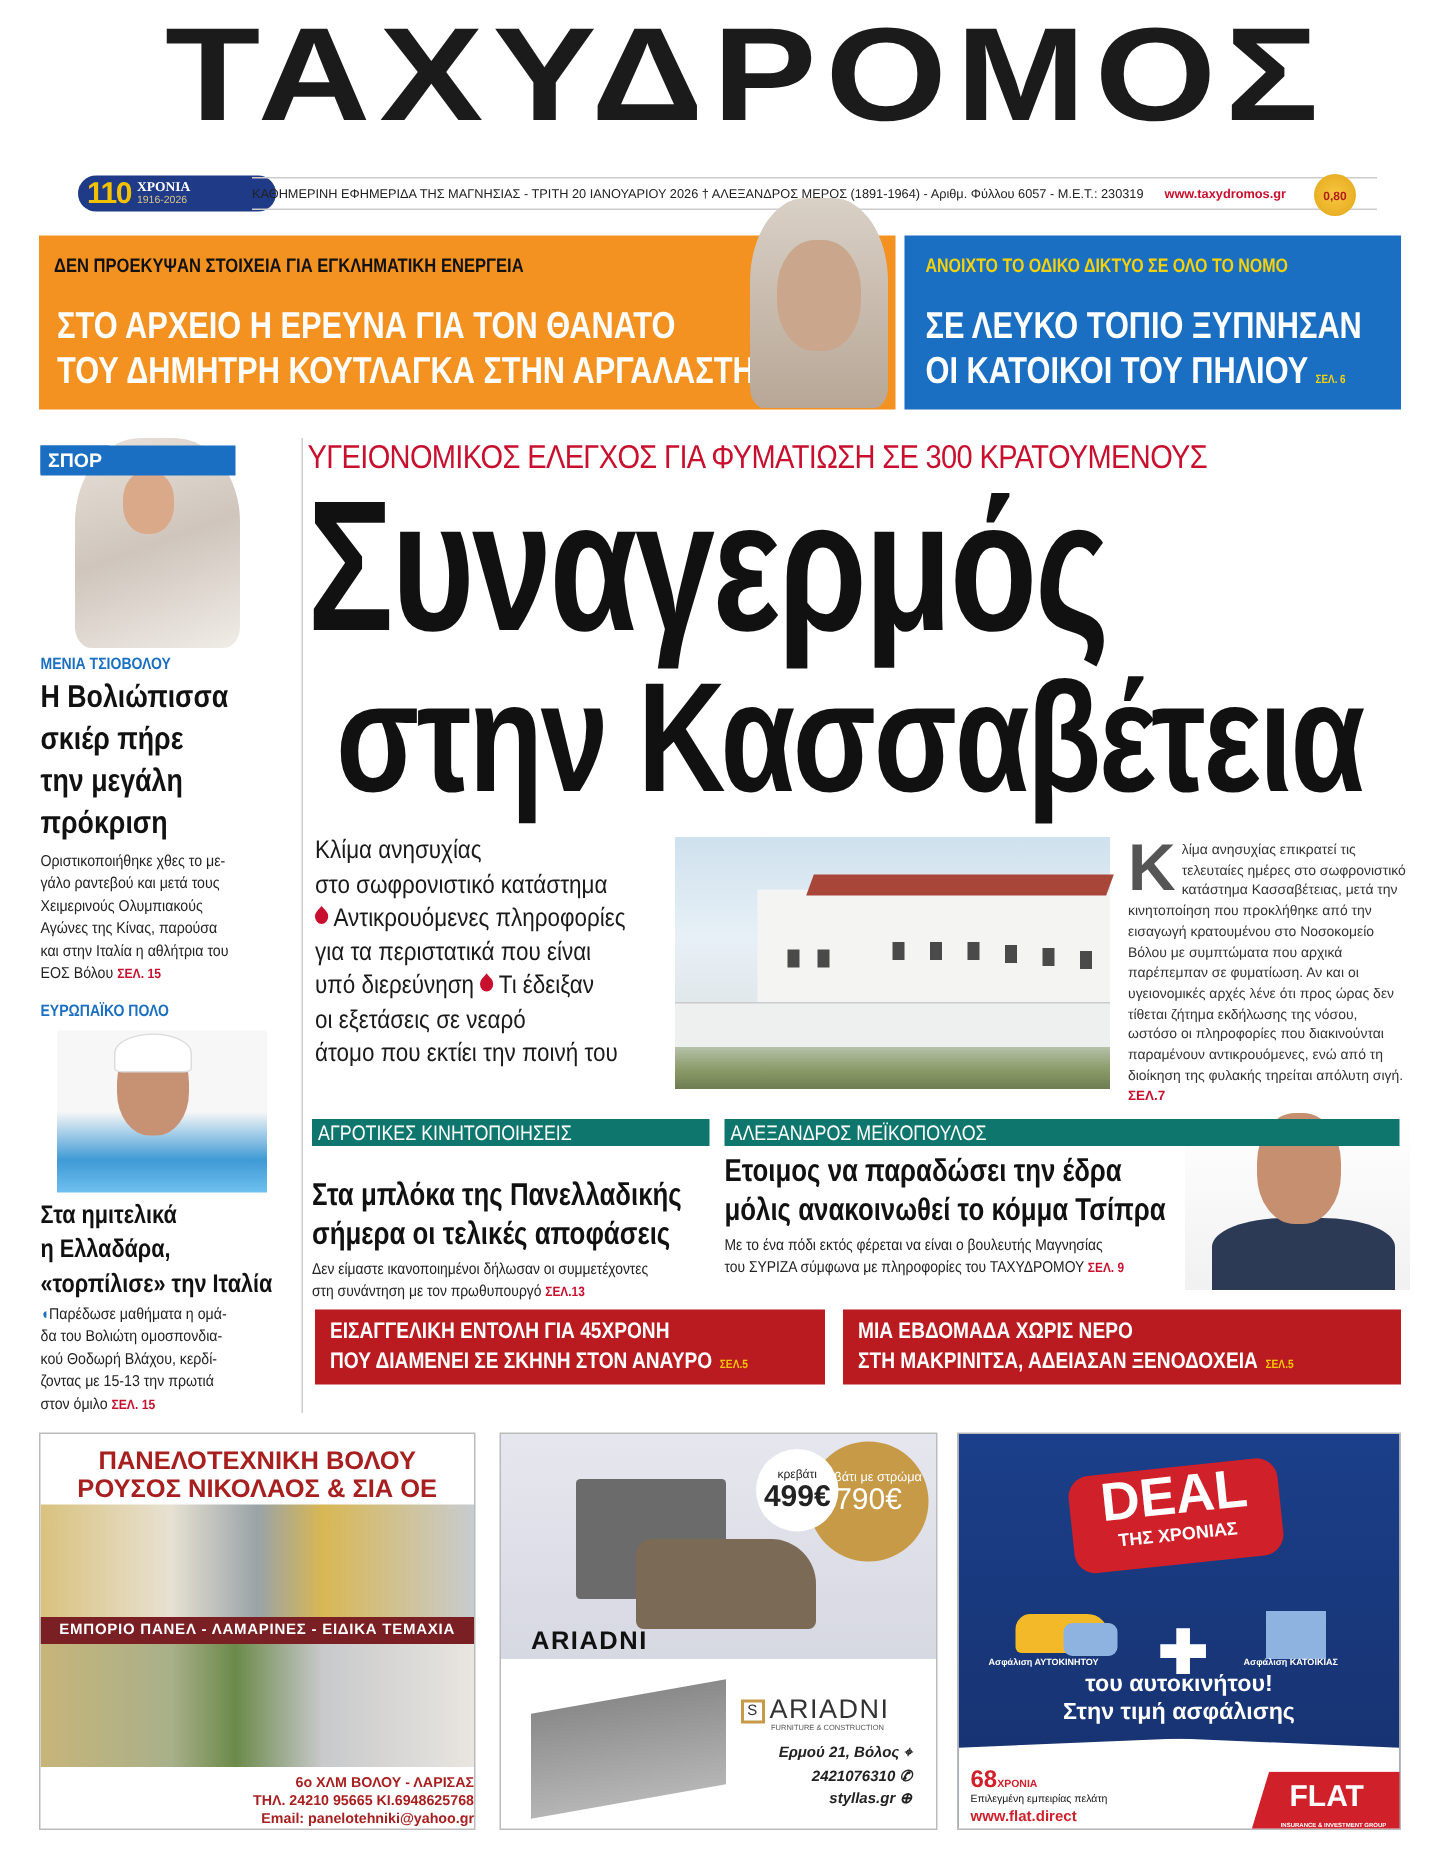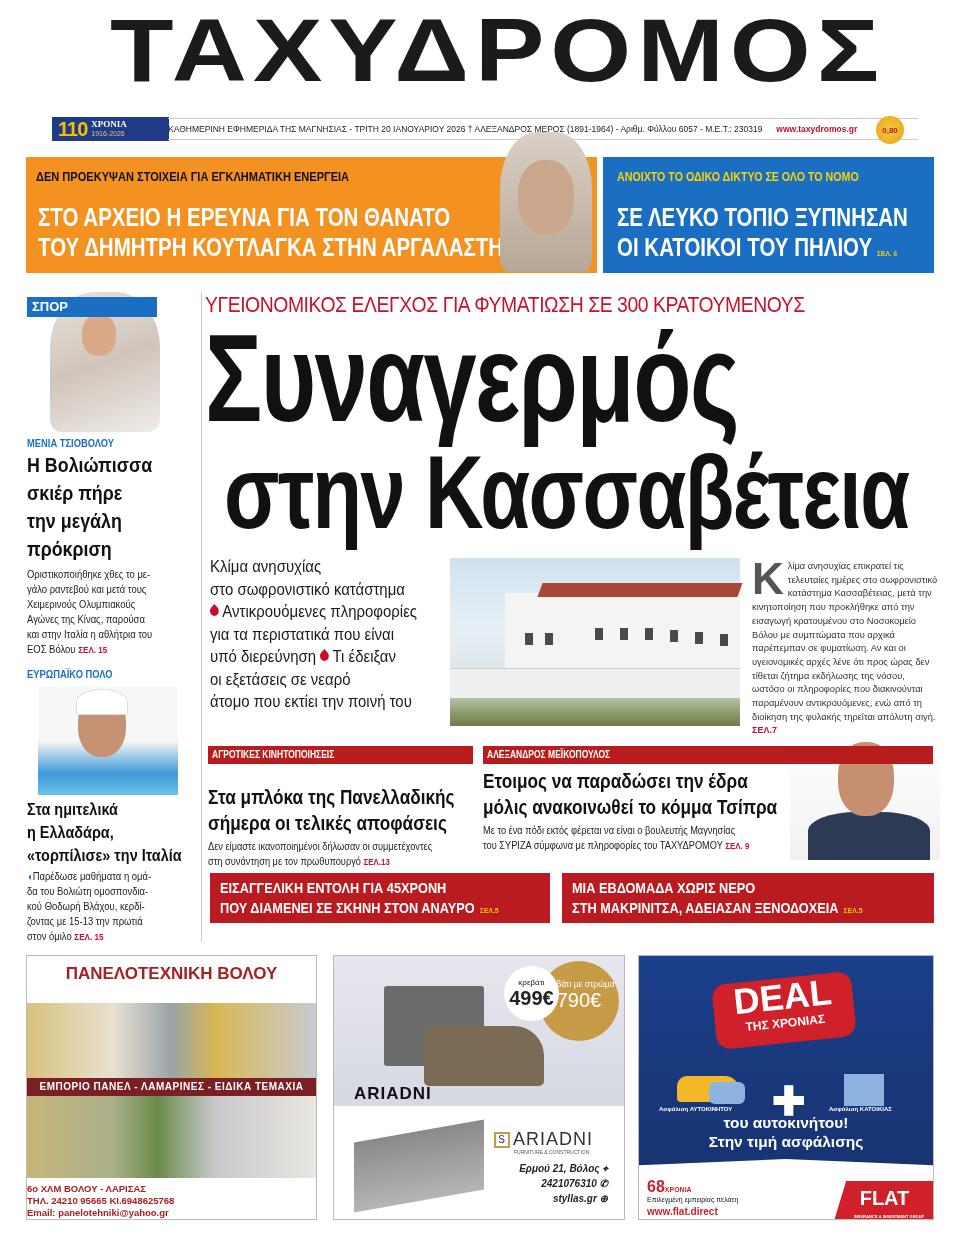--- a/index.html
+++ b/index.html
@@ -1,20 +1,20 @@
 <!DOCTYPE html>
 <html><head>
 <meta charset="utf-8">
 <style>
 *{box-sizing:border-box;margin:0;padding:0}
 body{width:960px;height:1247px;background:#fff;font-family:"Liberation Sans",sans-serif;position:relative;overflow:hidden;color:#111}
 .abs{position:absolute}
 
 #masthead{left:110px;top:12px;width:740px;height:90px;font-weight:900;font-size:104px;line-height:90px;letter-spacing:6px;text-align:center;color:#1b1b1b;transform:scaleY(0.85);transform-origin:top}
-#badge110{left:52px;top:117px;width:117px;height:24px;border-radius:0;background:#1f3a86;display:flex;align-items:center;padding-left:6px}
+#badge110{left:52px;top:117px;width:132px;height:24px;border-radius:12px;background:#1f3a86;display:flex;align-items:center;padding-left:6px}
 #badge110 .num{color:#f2c200;font-weight:900;font-size:20px;letter-spacing:-1px}
 #badge110 .txt{margin-left:4px;line-height:9px}
 #badge110 .t1{color:#fff;font-size:9px;font-weight:700;font-family:"Liberation Serif",serif}
 #badge110 .t2{color:#d6c48a;font-size:7px}
 #dateline{left:168px;top:118px;width:750px;height:22px;border-top:1px solid #ccc;border-bottom:1px solid #ccc;display:flex;align-items:center;font-size:8.5px;color:#222;white-space:nowrap}
 #dateline .site{color:#c8102e;font-weight:700;margin-left:14px}
 #price{left:876px;top:116px;width:28px;height:28px;border-radius:50%;background:radial-gradient(#f7c840,#e3a51a);color:#b01c1c;font-size:8px;font-weight:700;display:flex;align-items:center;justify-content:center}
 
 #orangeBox{left:26px;top:157px;width:571px;height:116px;background:#f39220}
 #orangeBox .kicker{position:absolute;left:10px;top:12px;font-weight:900;font-size:13px;color:#111;transform:scaleX(0.85);transform-origin:left}
@@ -46,39 +46,39 @@
 #deck{left:210px;top:556px;font-size:17px;line-height:22.5px;color:#1a1a1a;white-space:nowrap;transform:scaleX(0.88);transform-origin:left;text-align:right}
 .bullet{display:inline-block;width:10px;height:10px;background:#c8102e;border-radius:50% 0 50% 50%;transform:rotate(-45deg);margin-right:4px;vertical-align:1px}
 #prisonPhoto{left:450px;top:558px;width:290px;height:168px;background:linear-gradient(#cfe1ee 0,#e7f0f6 40%,#dfe5e8 75%,#8c9c6a 92%,#6e7d50)}
 #prisonPhoto .bldg{position:absolute;left:55px;top:35px;width:235px;height:90px;background:#f4f4f2}
 #prisonPhoto .roof{position:absolute;left:90px;top:25px;width:200px;height:14px;background:#a9463a;transform:skewX(-20deg)}
 #prisonPhoto .wall{position:absolute;left:0;top:110px;width:290px;height:30px;background:#eef0f0;border-top:1px solid #ccc}
 #prisonPhoto .win{position:absolute;width:8px;height:12px;background:#4a4a4a}
 #bodyText{left:752px;top:560px;width:188px;font-size:9.3px;line-height:13.7px;color:#333}
 #bodyText .drop{float:left;font-size:44px;line-height:38px;font-weight:900;color:#555;margin-right:4px}
 
-.orangeTag{background:#b91c1c;height:18px;color:#fff;font-weight:700;font-size:10px;line-height:18px;padding-left:4px;white-space:nowrap;overflow:hidden}
+.orangeTag{background:#0f766e;height:18px;color:#fff;font-weight:400;font-size:14px;line-height:18px;padding-left:4px;white-space:nowrap;overflow:hidden}
 .orangeTag span{display:inline-block;transform:scaleX(0.85);transform-origin:left}
 .mhead{font-weight:900;font-size:21px;line-height:26px;color:#111;white-space:nowrap;transform:scaleX(0.82);transform-origin:left}
 .mbody{font-size:10.5px;line-height:15px;color:#222;white-space:nowrap;transform:scaleX(0.88);transform-origin:left}
 #manPhoto{left:790px;top:742px;width:150px;height:118px;background:linear-gradient(#fff,#f1f1f1)}
 #manPhoto .face{position:absolute;left:48px;top:0;width:56px;height:74px;border-radius:45%;background:#c68f70}
 #manPhoto .suit{position:absolute;left:18px;top:70px;width:122px;height:48px;border-radius:40% 40% 0 0;background:#2d3a56}
 
 .redBox{background:#ba1b20;height:50px;color:#fff;font-weight:900;font-size:15px;line-height:20px;padding:5px 0 0 10px;white-space:nowrap}
 .redBox div{transform:scaleX(0.85);transform-origin:left}
 .redBox .sel{color:#f5c800}
 
 .ad{border:1px solid #bbb;overflow:hidden}
 #ad1{left:26px;top:955px;width:291px;height:265px;background:#fff}
 #ad1 .t{position:absolute;width:100%;text-align:center;color:#a81f1f;font-weight:900;font-size:17px;line-height:20px}
 #ad1 .img1{position:absolute;left:0;top:47px;width:100%;height:75px;background:linear-gradient(90deg,#d9c27e 0,#e7e1d2 30%,#9aa3a8 50%,#d8b754 65%,#c8ccd0)}
 #ad1 .bar{position:absolute;left:0;top:122px;width:100%;height:18px;background:#7a1f24;color:#fff;font-size:10px;font-weight:700;text-align:center;line-height:18px;letter-spacing:0.5px}
 #ad1 .img2{position:absolute;left:0;top:140px;width:100%;height:82px;background:linear-gradient(90deg,#c7b57a 0,#a9b08a 30%,#6b8a4a 45%,#c8c9cb 65%,#e9e6e0)}
-#ad1 .f{position:absolute;width:100%;text-align:left;color:#a81f1f;font-weight:700;font-size:9.5px;line-height:13px}
+#ad1 .f{position:absolute;width:100%;text-align:right;color:#a81f1f;font-weight:700;font-size:9.5px;line-height:13px}
 #ad2{left:333px;top:955px;width:292px;height:265px;background:#fff}
 #ad2 .top{position:absolute;left:0;top:0;width:100%;height:150px;background:linear-gradient(#e6e7ee,#d6d8e2)}
 #ad2 .bed{position:absolute;left:50px;top:30px;width:100px;height:80px;background:#6b6b6b;border-radius:3px}
 #ad2 .blanket{position:absolute;left:90px;top:70px;width:120px;height:60px;background:#7b6a55;border-radius:10px 30px 5px 5px}
 #ad2 .ariadni{position:absolute;left:20px;top:128px;font-size:17px;font-weight:900;letter-spacing:1px;color:#111}
 #ad2 .c1{position:absolute;left:170px;top:10px;width:55px;height:55px;border-radius:50%;background:#fff;text-align:center;font-size:8px;padding-top:12px;color:#222}
 #ad2 .c1 b{display:block;font-size:20px}
 #ad2 .c2{position:absolute;left:205px;top:5px;width:80px;height:80px;border-radius:50%;background:#c79a48;text-align:center;font-size:8.5px;padding-top:18px;color:#fff;z-index:0}
 #ad2 .c2 b{display:block;font-size:20px;font-weight:400}
 #ad2 .bed2{position:absolute;left:20px;top:175px;width:130px;height:70px;background:linear-gradient(#8a8a8a,#b5b5b5);transform:skewY(-10deg)}
@@ -239,20 +239,21 @@
   <div>ΕΙΣΑΓΓΕΛΙΚΗ ΕΝΤΟΛΗ ΓΙΑ 45ΧΡΟΝΗ</div>
   <div><span>ΠΟΥ ΔΙΑΜΕΝΕΙ ΣΕ ΣΚΗΝΗ ΣΤΟΝ ΑΝΑΥΡΟ</span><span class="sel">ΣΕΛ.5</span></div>
 </div>
 <div class="abs redBox" style="left:562px;top:873px;width:372px">
   <div>ΜΙΑ ΕΒΔΟΜΑΔΑ ΧΩΡΙΣ ΝΕΡΟ</div>
   <div><span>ΣΤΗ ΜΑΚΡΙΝΙΤΣΑ, ΑΔΕΙΑΣΑΝ ΞΕΝΟΔΟΧΕΙΑ</span><span class="sel">ΣΕΛ.5</span></div>
 </div>
 
 <div id="ad1" class="abs ad">
   <div class="t" style="top:8px">ΠΑΝΕΛΟΤΕΧΝΙΚΗ ΒΟΛΟΥ</div>
+  <div class="t" style="top:27px">ΡΟΥΣΟΣ ΝΙΚΟΛΑΟΣ &amp; ΣΙΑ ΟΕ</div>
   <div class="img1"></div>
   <div class="bar">ΕΜΠΟΡΙΟ ΠΑΝΕΛ - ΛΑΜΑΡΙΝΕΣ - ΕΙΔΙΚΑ ΤΕΜΑΧΙΑ</div>
   <div class="img2"></div>
   <div class="f" style="top:226px">6ο ΧΛΜ ΒΟΛΟΥ - ΛΑΡΙΣΑΣ</div>
   <div class="f" style="top:238px">ΤΗΛ. 24210 95665 ΚΙ.6948625768</div>
   <div class="f" style="top:250px">Email: panelotehniki@yahoo.gr</div>
 </div>
 
 <div id="ad2" class="abs ad">
   <div class="top">

